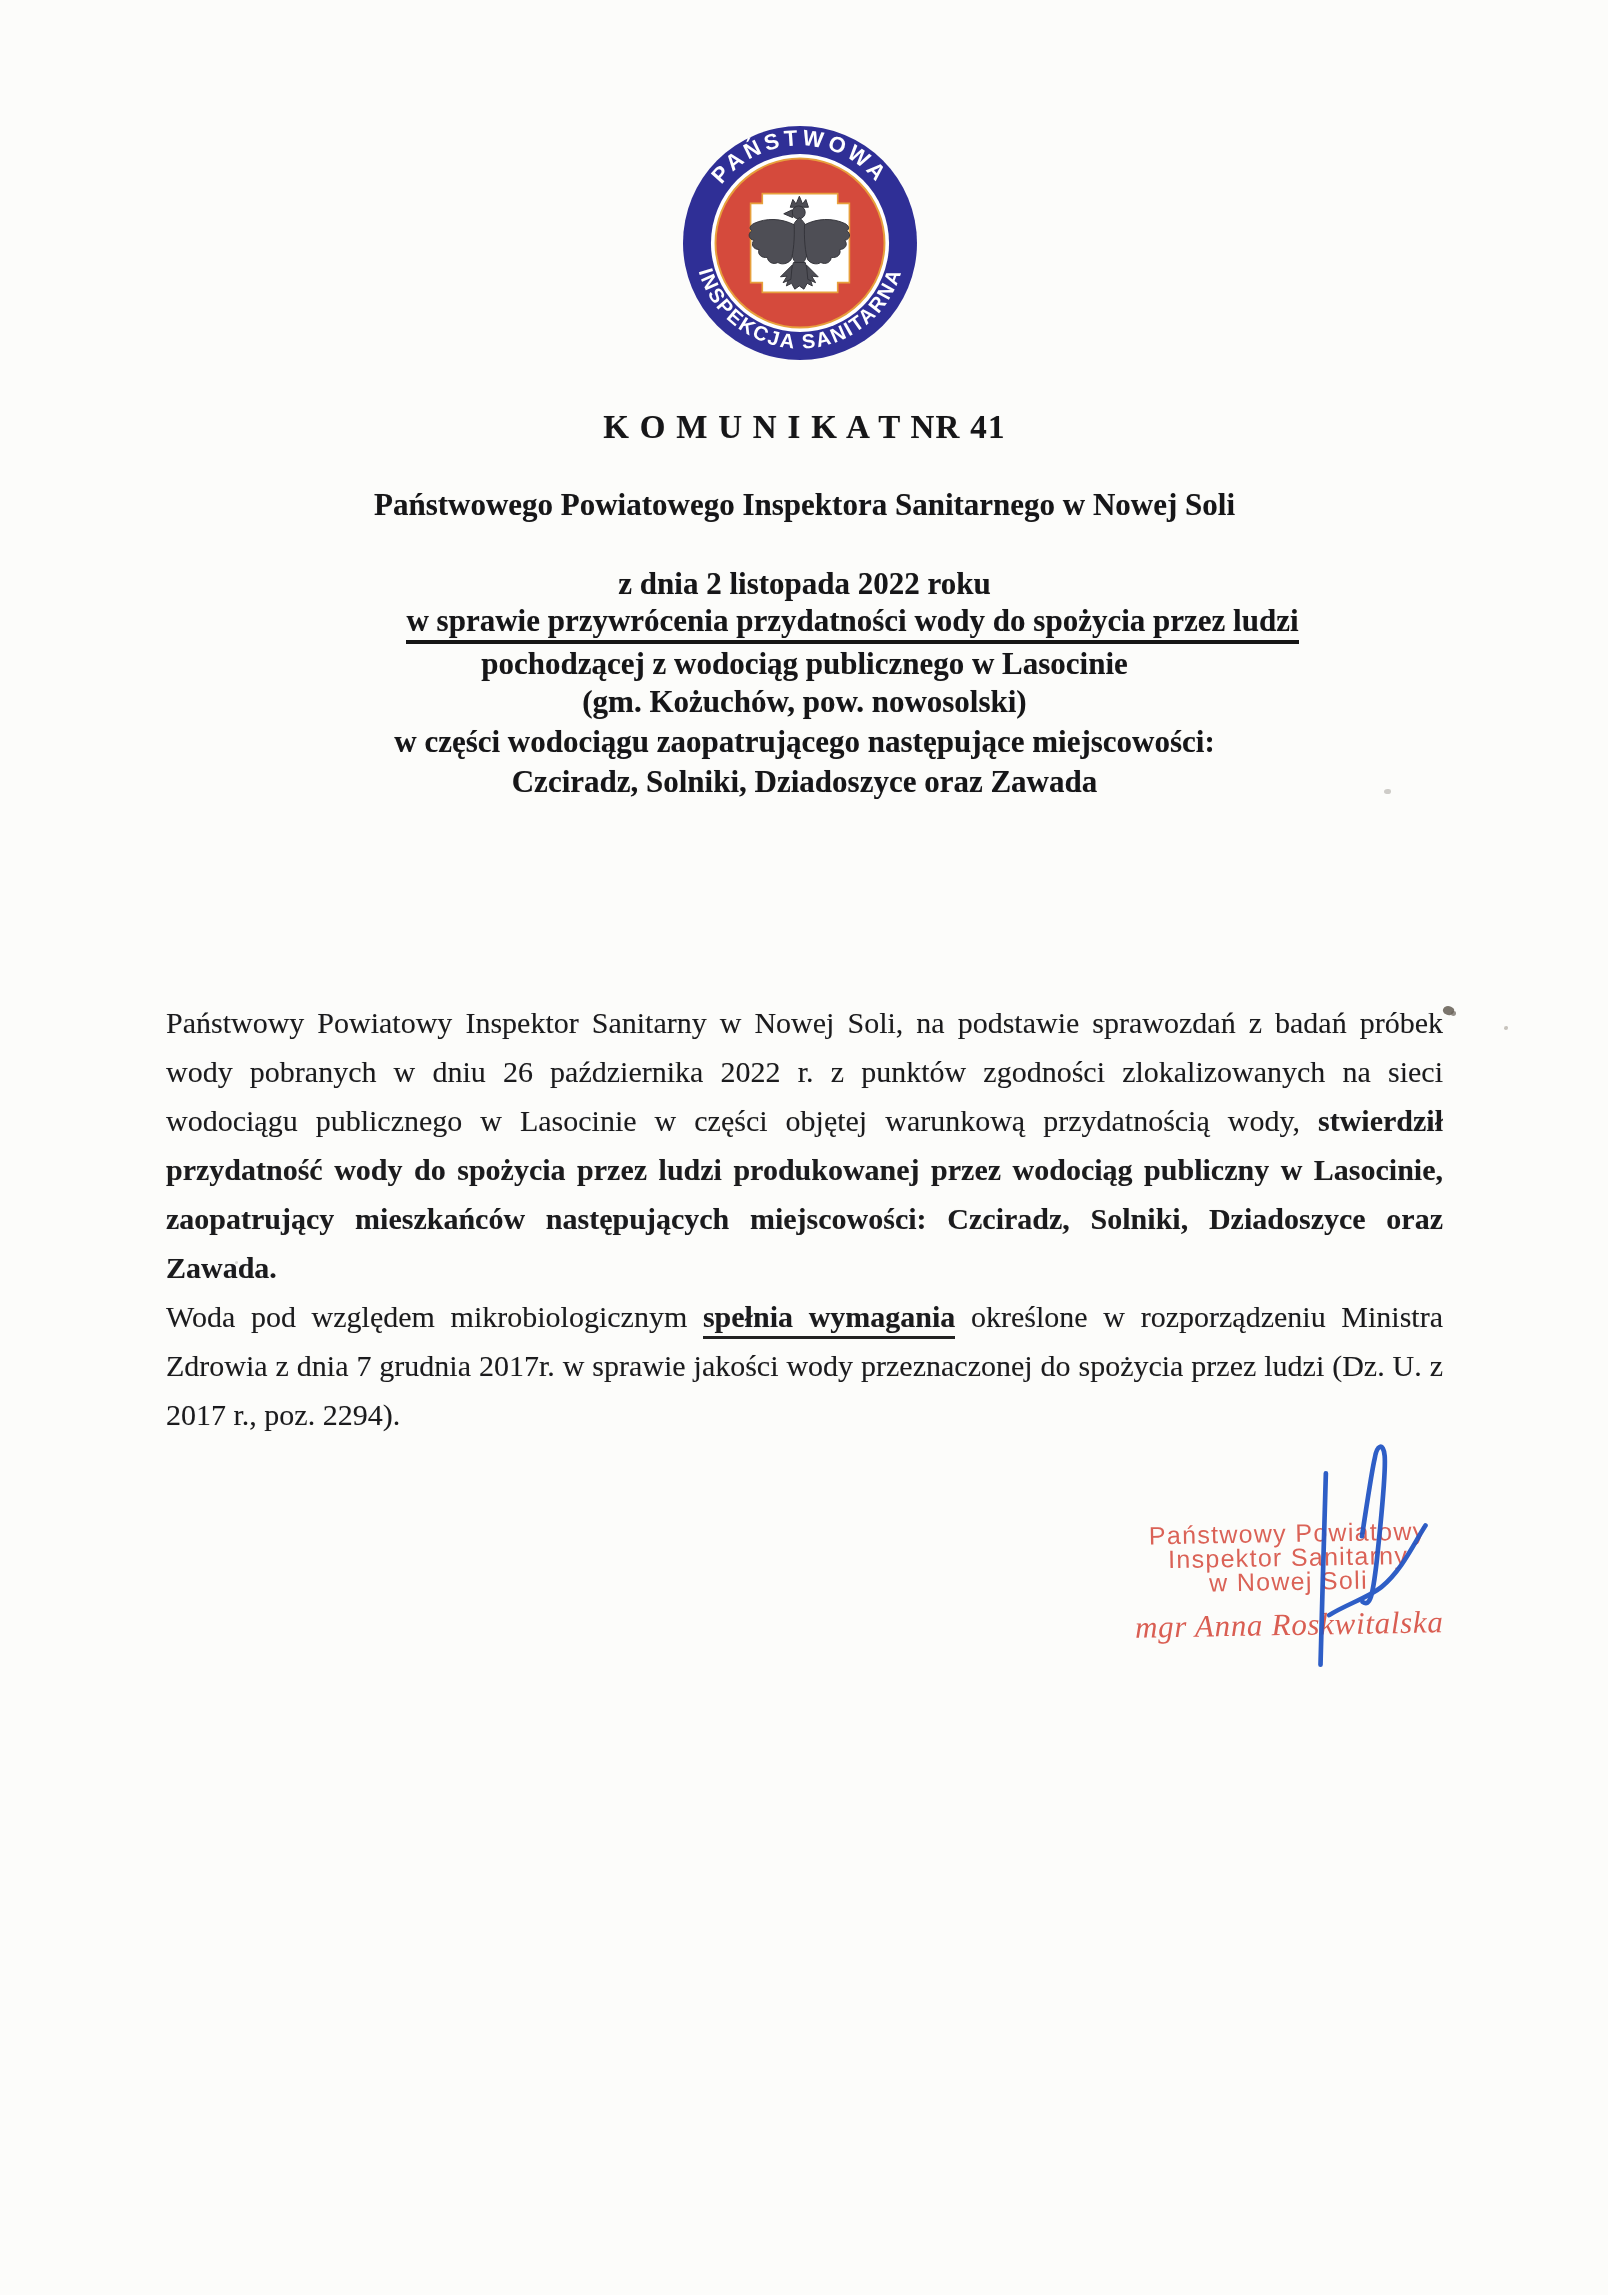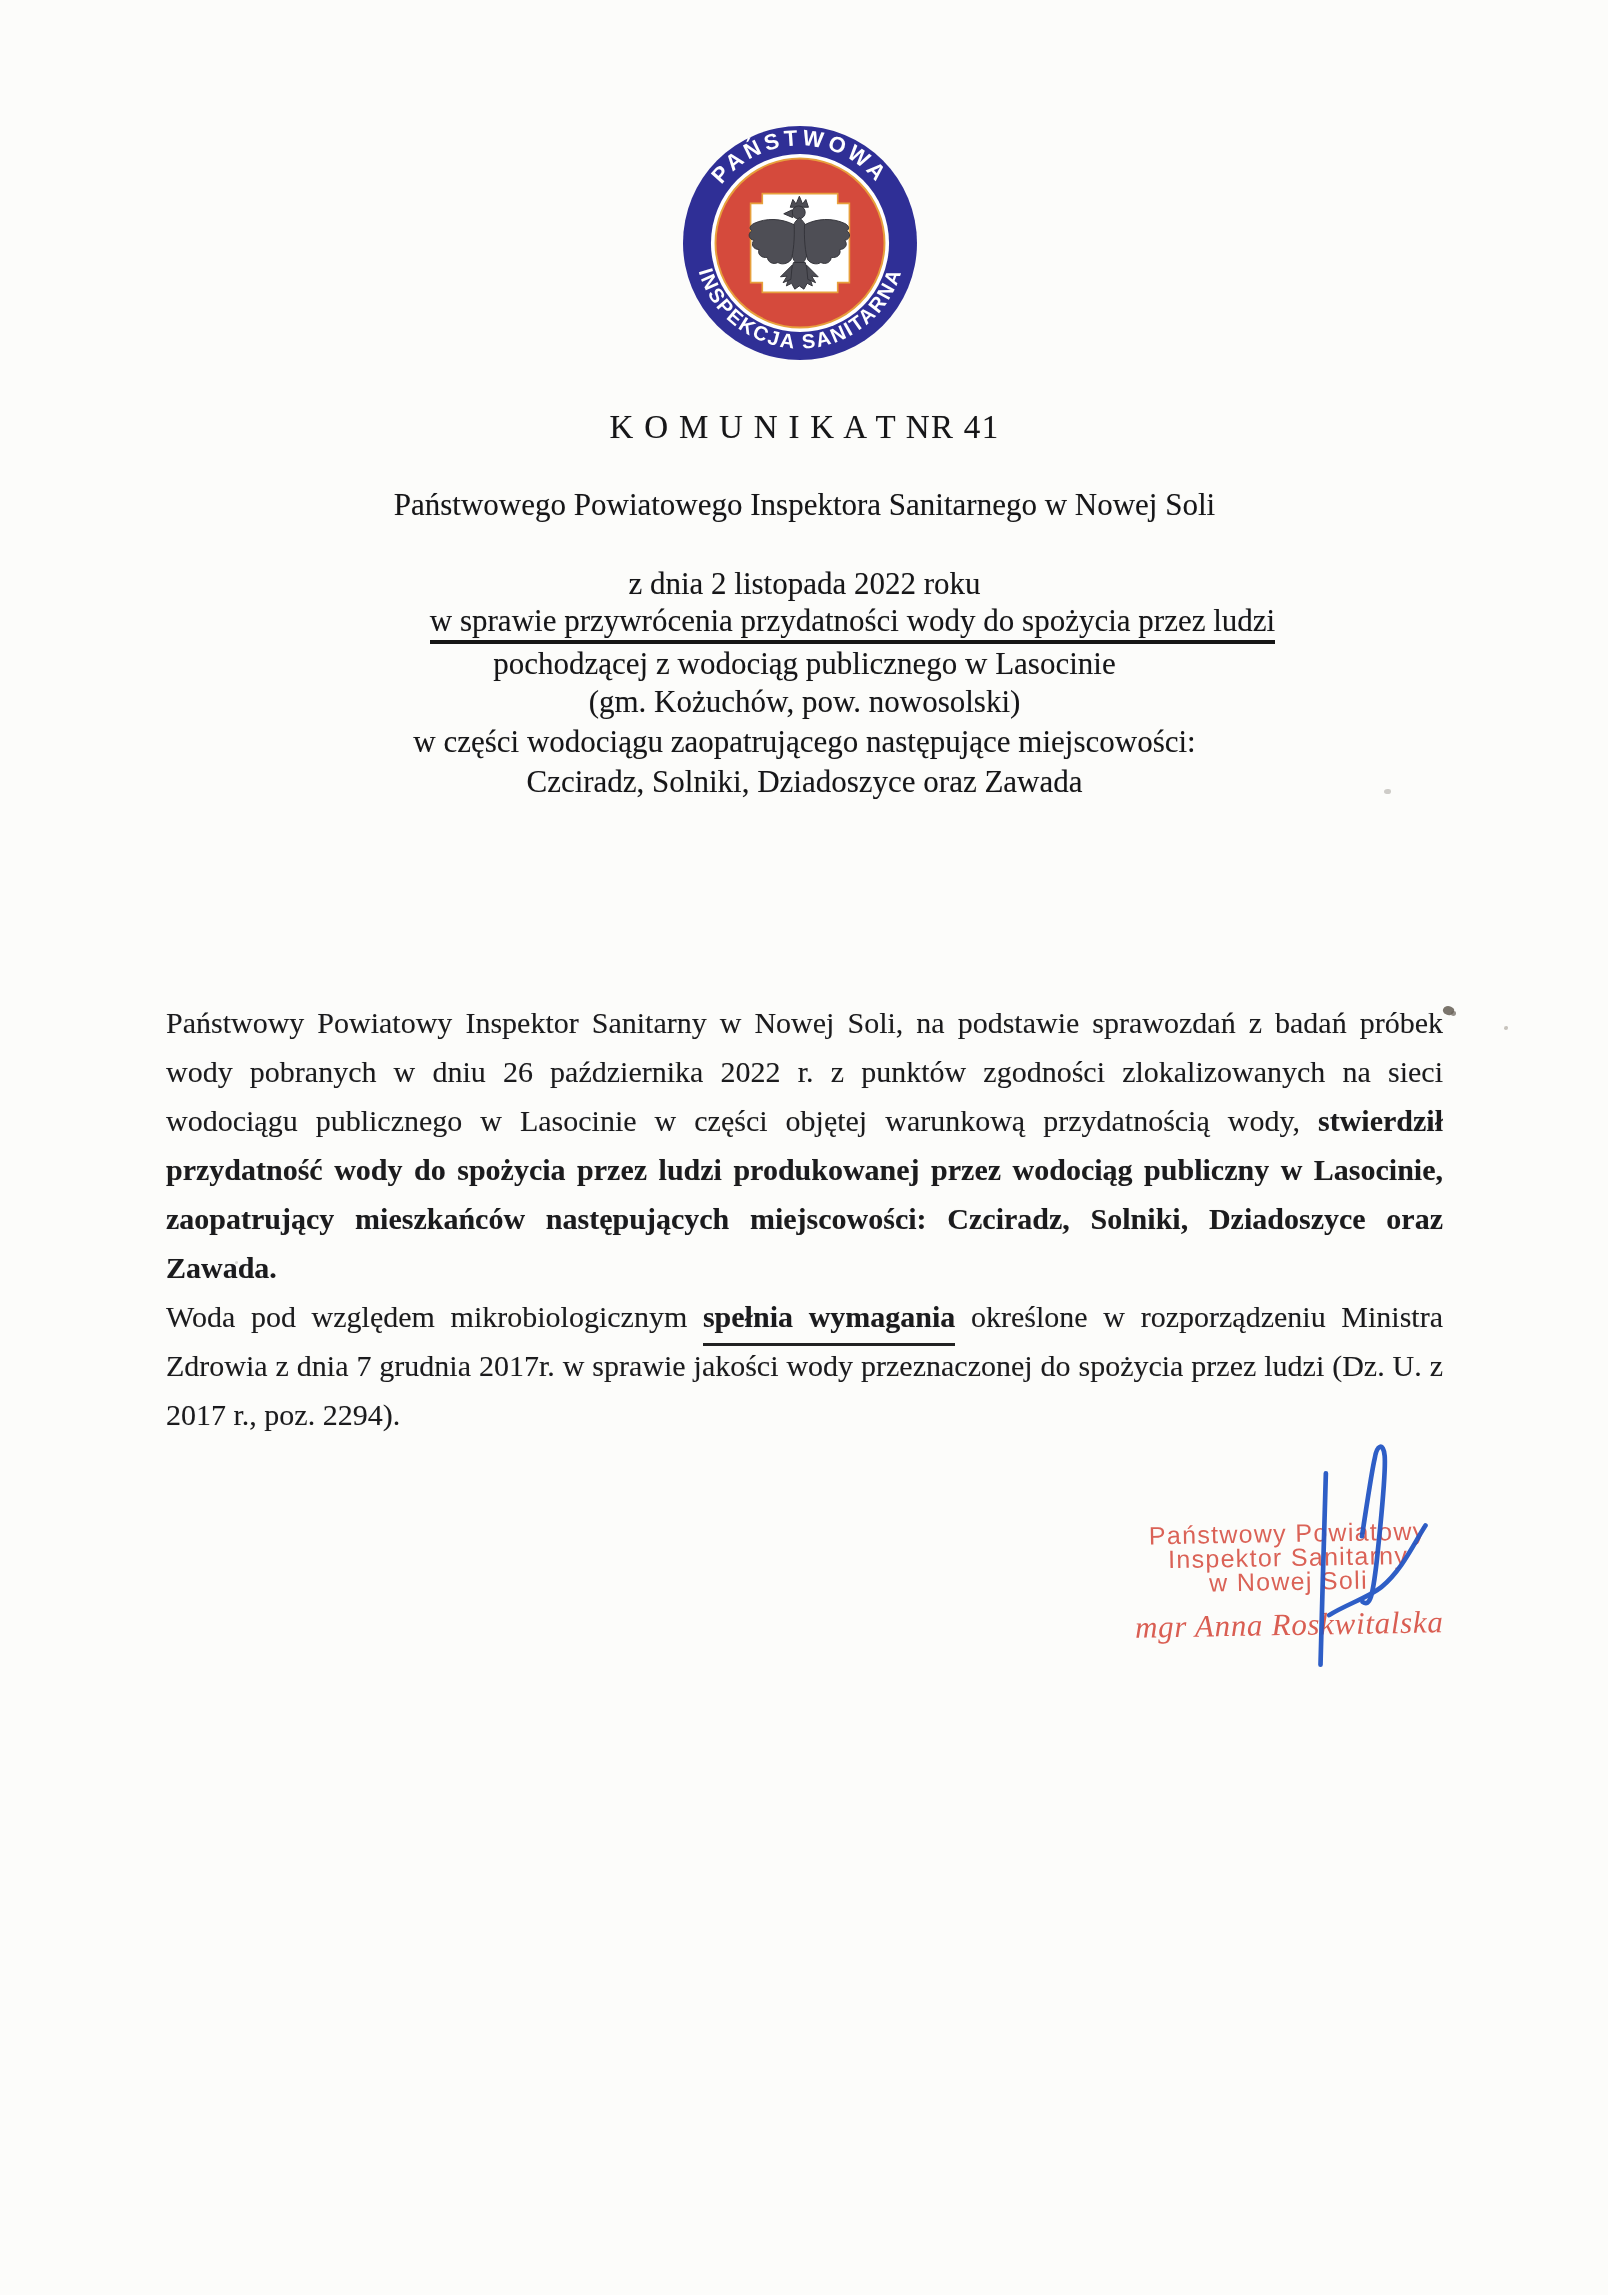--- a/index.html
+++ b/index.html
@@ -15,21 +15,21 @@
   }
   
   .logo{position:absolute;left:683px;top:126px;width:234px;height:234px;}
   .logo svg{display:block;width:100%;height:100%;}
   .ringtext{font-family:"Liberation Sans","DejaVu Sans",sans-serif;font-weight:bold;fill:#ffffff;}
   .ringtext-top{font-size:34px;letter-spacing:6px;}
   .ringtext-bottom{font-size:31px;letter-spacing:3px;}
   
   .hline{
     position:absolute;left:0;width:100%;
-    text-align:center;font-weight:normal;
+    text-align:center;font-weight:bold;
     font-size:31px;line-height:37px;
     color:#161618;
     text-shadow:0 0 0.7px rgba(20,20,20,.35);
     white-space:nowrap;
   }
   .hline.title{font-size:33px;letter-spacing:1.3px;}
   .hline .u{
     display:inline-block;
     border-bottom:4.7px solid #161616;
     padding-bottom:1.3px;
@@ -41,21 +41,21 @@
     text-align:justify;
     color:#1b1b1d;
     text-shadow:0 0 0.7px rgba(25,25,25,.3);
     hyphens:none;
   }
   .bodytext p{margin:0;}
   .b{font-weight:bold;}
   .bu{
     font-weight:bold;
     border-bottom:3.3px solid #222;
-    padding-bottom:10px;
+    padding-bottom:3px;
   }
   
   .stamp{
     position:absolute;left:1105px;top:1521px;width:367px;
     text-align:center;
     transform:rotate(-1deg);
     color:#d8564a;
   }
   .stamp-line{
     font-family:"Liberation Sans","DejaVu Sans",sans-serif;

